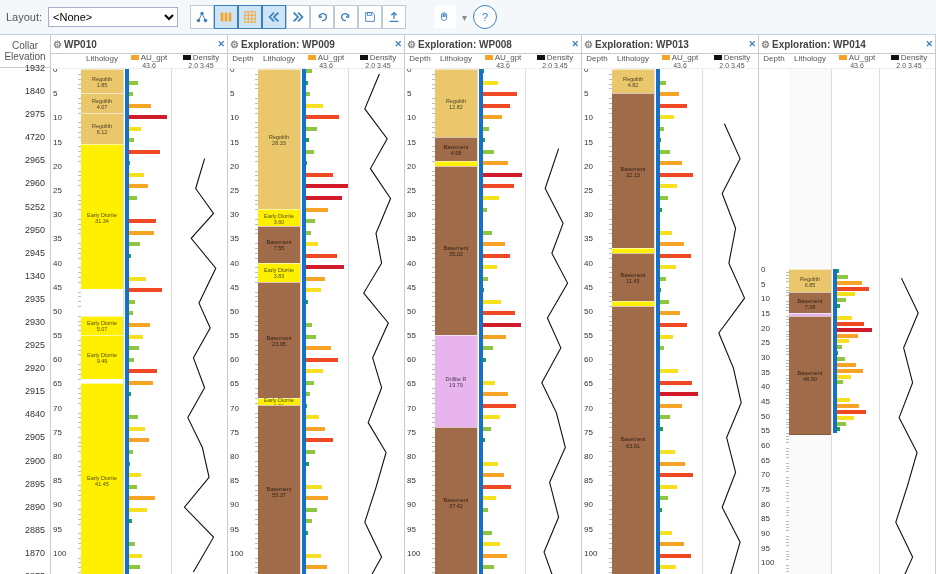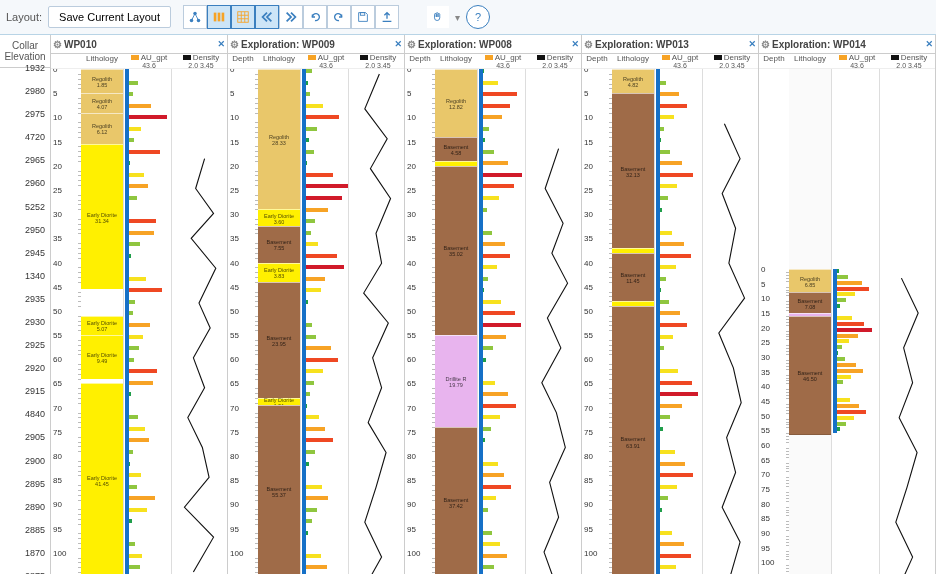--- a/index.html
+++ b/index.html
@@ -47,21 +47,23 @@
 .c-sand{background:#e9c76a}
 .c-brown{background:#9f6b48}
 .c-violet{background:#e8b4ee}
 .c-white{background:#fff}
 </style>
 </head>
 <body>
 
 <div class="toolbar">
   <label>Layout:</label>
-  <button class="save">Save Current Layout</button>
+  <select>
+    <option>&lt;None&gt;</option>
+  </select>
   <div class="icon-row">
     <div class="icon-btn">
         <svg viewBox="0 0 16 16">
           <circle cx="4" cy="12" r="2" fill="#3a7fbf"></circle>
           <circle cx="12" cy="12" r="2" fill="#3a7fbf"></circle>
           <circle cx="8" cy="4" r="2" fill="#3a7fbf"></circle>
           <path d="M8 4 L4 12 M8 4 L12 12" stroke="#3a7fbf" fill="none"></path>
         </svg>
       </div>
     <div class="icon-btn selected">
@@ -120,21 +122,21 @@
   <span style="color:#888">▾</span>
   <div class="icon-btn" style="border-radius:50%;border:1px solid #3a7fbf;color:#3a7fbf">?</div>
 </div>
 
 <div class="panels">
 
   <div class="axis-col">
     <div class="axis-header">Collar Elevation</div>
     <div class="axis-ticks" id="collar-ticks">
         <div class="axis-tick" style="top: 0px;">1932</div>
-        <div class="axis-tick" style="top: 23.0909px;">2980</div>
+        <div class="axis-tick" style="top: 23.0909px;">1840</div>
         <div class="axis-tick" style="top: 46.1818px;">2975</div>
         <div class="axis-tick" style="top: 69.2727px;">4720</div>
         <div class="axis-tick" style="top: 92.3636px;">2965</div>
         <div class="axis-tick" style="top: 115.455px;">2960</div>
         <div class="axis-tick" style="top: 138.545px;">5252</div>
         <div class="axis-tick" style="top: 161.636px;">2950</div>
         <div class="axis-tick" style="top: 184.727px;">2945</div>
         <div class="axis-tick" style="top: 207.818px;">1340</div>
         <div class="axis-tick" style="top: 230.909px;">2935</div>
         <div class="axis-tick" style="top: 254px;">2930</div>

